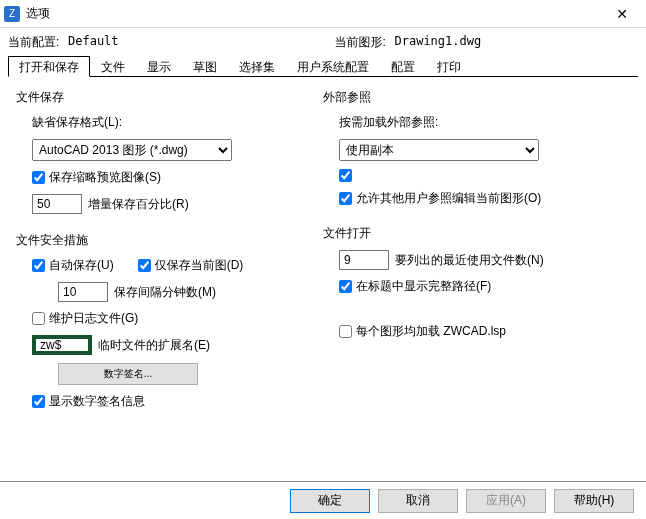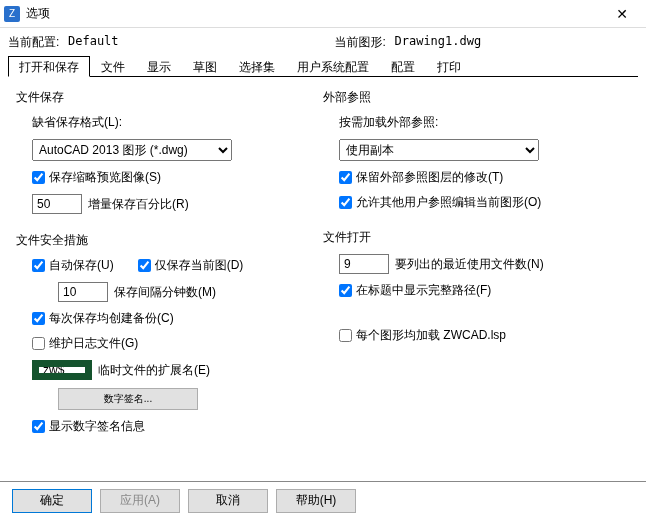--- a/index.html
+++ b/index.html
@@ -19,23 +19,23 @@
 .panels { display: flex; padding: 12px 8px; gap: 0; justify-content: center; }
 .left-col, .right-col { flex: 1; }
 .group { margin-bottom: 18px; }
 .group-title { margin-bottom: 8px; }
 .group-body { padding-left: 16px; }
 .row { display: flex; align-items: center; margin-bottom: 8px; gap: 6px; }
 .row label { display: flex; align-items: center; gap: 4px; }
 input[type=checkbox] { width: 13px; height: 13px; }
 select { font-size: 12px; font-family: inherit; padding: 1px 2px; width: 200px; height: 22px; }
 input.num { width: 50px; height: 20px; padding: 1px 4px; font-size: 12px; border: 1px solid #767676; }
-input.ext { width: 60px; height: 20px; padding: 1px 4px; font-size: 12px; border: 7px solid #14532d; }
+input.ext { width: 60px; height: 20px; padding: 1px 4px; font-size: 12px; border: 4px solid #14532d; }
 button.sig { width: 140px; height: 22px; font-size: 10px; background: #e1e1e1; border: 1px solid #adadad; cursor: pointer; }
-.footer { position: absolute; bottom: 0; left: 0; right: 0; height: 38px; border-top: 1px solid #888; display: flex; justify-content: flex-start; align-items: center; padding: 0 12px; gap: 8px; background:#fff; }
+.footer { position: absolute; bottom: 0; left: 0; right: 0; height: 38px; border-top: 1px solid #888; display: flex; justify-content: flex-end; align-items: center; padding: 0 12px; gap: 8px; background:#fff; }
 .footer button { width: 80px; height: 24px; font-size: 12px; border: 1px solid #adadad; background: #e1e1e1; cursor: pointer; }
 .footer button.primary { border: 1px solid #0078d7; }
 .footer button:disabled { color: #888; }
 .spacer-indent { width: 20px; display:inline-block; }
 </style>
 </head>
 <body>
 
 <div class="titlebar">
   <span class="icon">Z</span>
@@ -104,26 +104,20 @@
               <span>仅保存当前图(D)</span>
             </label>
           </div>
           <div class="row">
             <span class="spacer-indent"></span>
             <input class="num" value="10" style="">
             <span>保存间隔分钟数(M)</span>
           </div>
           <div class="row">
             <label>
-              <input type="checkbox" checked="" style="">
-              <span>每次保存均创建备份(C)</span>
-            </label>
-          </div>
-          <div class="row">
-            <label>
               <input type="checkbox" style="">
               <span>维护日志文件(G)</span>
             </label>
           </div>
           <div class="row">
             <input class="ext" value="zw$" style="">
             <span>临时文件的扩展名(E)</span>
           </div>
           <div class="row">
             <span class="spacer-indent"></span>
@@ -145,21 +139,20 @@
         <div class="group-body">
           <div class="row">按需加载外部参照:</div>
           <div class="row">
             <select>
               <option>使用副本</option>
             </select>
           </div>
           <div class="row">
             <label>
               <input type="checkbox" checked="" style="">
-              <span>保留外部参照图层的修改(T)</span>
             </label>
           </div>
           <div class="row">
             <label>
               <input type="checkbox" checked="" style="">
               <span>允许其他用户参照编辑当前图形(O)</span>
             </label>
           </div>
         </div>
       </div>
@@ -189,16 +182,16 @@
             </label>
           </div>
         </div>
       </div>
     </div>
   </div>
 </div>
 
 <div class="footer">
   <button class="primary">确定</button>
+  <button>取消</button>
   <button disabled="">应用(A)</button>
-  <button>取消</button>
   <button>帮助(H)</button>
 </div>
 
 </body></html>

